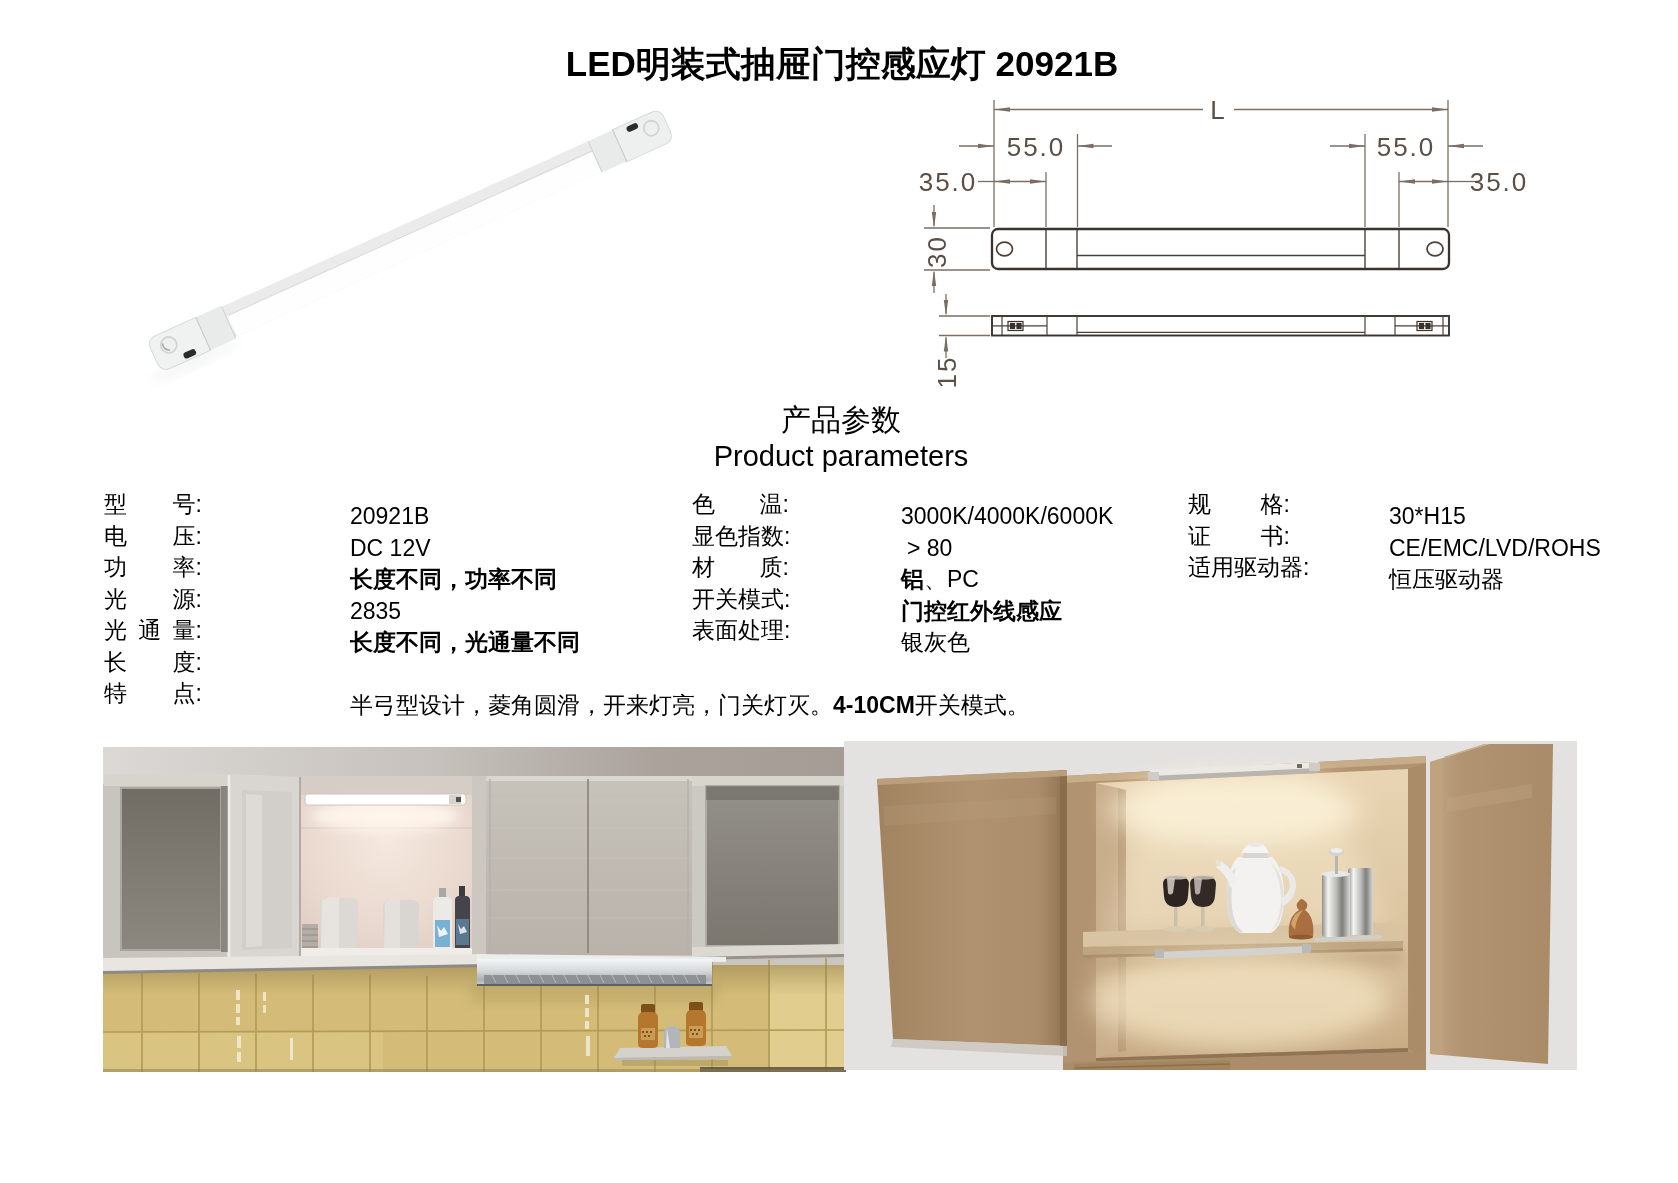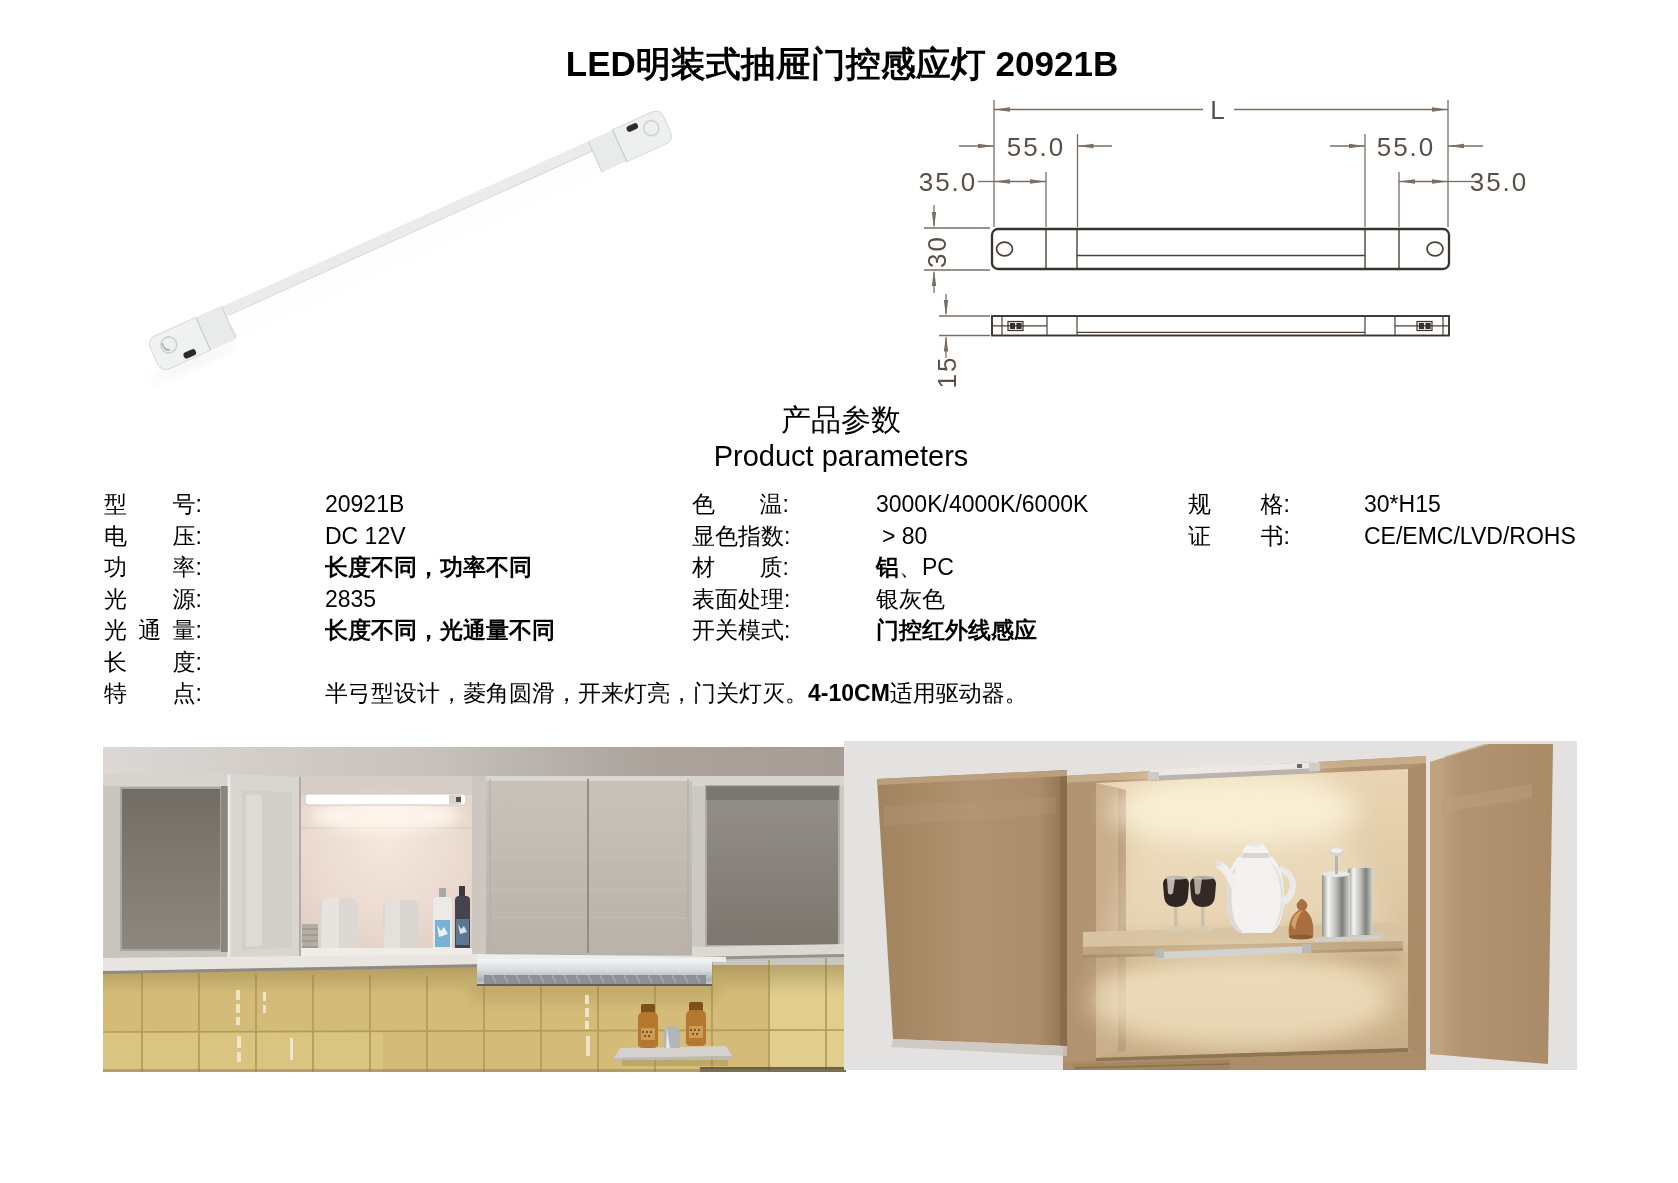--- a/index.html
+++ b/index.html
@@ -6,21 +6,21 @@
 #page{position:relative;width:1678px;height:1183px;background:#fff;overflow:hidden;
   font-family:"Liberation Sans",sans-serif;color:#000;}
 .abs{position:absolute;}
 #title{position:absolute;left:0;top:41px;width:1684px;text-align:center;
   font-size:35px;font-weight:bold;letter-spacing:0px;white-space:nowrap;}
 #h1{position:absolute;left:0;top:400px;width:1682px;text-align:center;font-size:30px;}
 #h2{position:absolute;left:0;top:440px;width:1682px;text-align:center;font-size:29px;}
 .col{position:absolute;font-size:23px;}
 .row{position:relative;height:31.5px;line-height:31.5px;white-space:nowrap;}
 .lab{display:inline-flex;justify-content:space-between;position:absolute;left:0;top:0;}
-.val{position:absolute;top:0;}
+.val{position:absolute;top:12px;margin-left:25px;}
 .b{font-weight:bold;}
 .serif{font-family:Liberation Sans, sans-serif;}
 </style>
 </head>
 <body>
 <div id="page">
 
 <svg class="abs" style="left:0;top:0" width="1678" height="1183" viewBox="0 0 1678 1183">
 <defs>
 <linearGradient id="tubeG" x1="0" y1="0" x2="0" y2="1">
@@ -568,21 +568,21 @@
         <span class="lab" style="width:98px">
           <span>长</span>
           <span>度:</span>
         </span>
       </div>
   <div class="row">
         <span class="lab" style="width:98px">
           <span>特</span>
           <span>点:</span>
         </span>
-        <span class="val" style="left:221px"><span class="serif">半弓型设计，菱角圆滑，开来灯亮，门关灯灭。</span><span class="b">4-10CM</span><span class="serif">适用驱动器。</span></span>
+        <span class="val" style="left:221px"><span class="serif">半弓型设计，菱角圆滑，开来灯亮，门关灯灭。</span><span class="b">4-10CM</span><span class="serif">开关模式。</span></span>
       </div>
 </div>
 
 <div class="col" style="left:692px;top:489px;width:480px;">
   <div class="row">
         <span class="lab" style="width:97px">
           <span>色</span>
           <span>温:</span>
         </span>
         <span class="val" style="left:184px">3000K/4000K/6000K</span>
@@ -595,42 +595,48 @@
       </div>
   <div class="row">
         <span class="lab" style="width:97px">
           <span>材</span>
           <span>质:</span>
         </span>
         <span class="val" style="left:184px"><span class="b">铝</span>、PC</span>
       </div>
   <div class="row">
         <span class="lab" style="width:97px">
+          <span>开关模式:</span>
+        </span>
+        <span class="val b" style="left:184px">门控红外线感应</span>
+      </div>
+  <div class="row">
+        <span class="lab" style="width:97px">
           <span>表面处理:</span>
         </span>
         <span class="val" style="left:184px">银灰色</span>
-      </div>
-  <div class="row">
-        <span class="lab" style="width:97px">
-          <span>开关模式:</span>
-        </span>
-        <span class="val b" style="left:184px">门控红外线感应</span>
       </div>
 </div>
 
 <div class="col" style="left:1188px;top:489px;width:480px;">
   <div class="row">
         <span class="lab" style="width:102px">
           <span>规</span>
           <span>格:</span>
         </span>
         <span class="val" style="left:176px">30*H15</span>
       </div>
   <div class="row">
         <span class="lab" style="width:102px">
           <span>证</span>
           <span>书:</span>
         </span>
         <span class="val" style="left:176px">CE/EMC/LVD/ROHS</span>
       </div>
+  <div class="row">
+        <span class="lab">
+          <span>适用驱动器:</span>
+        </span>
+        <span class="val" style="left:176px">恒压驱动器</span>
+      </div>
 </div>
 
 </div>
 
 </body></html>

